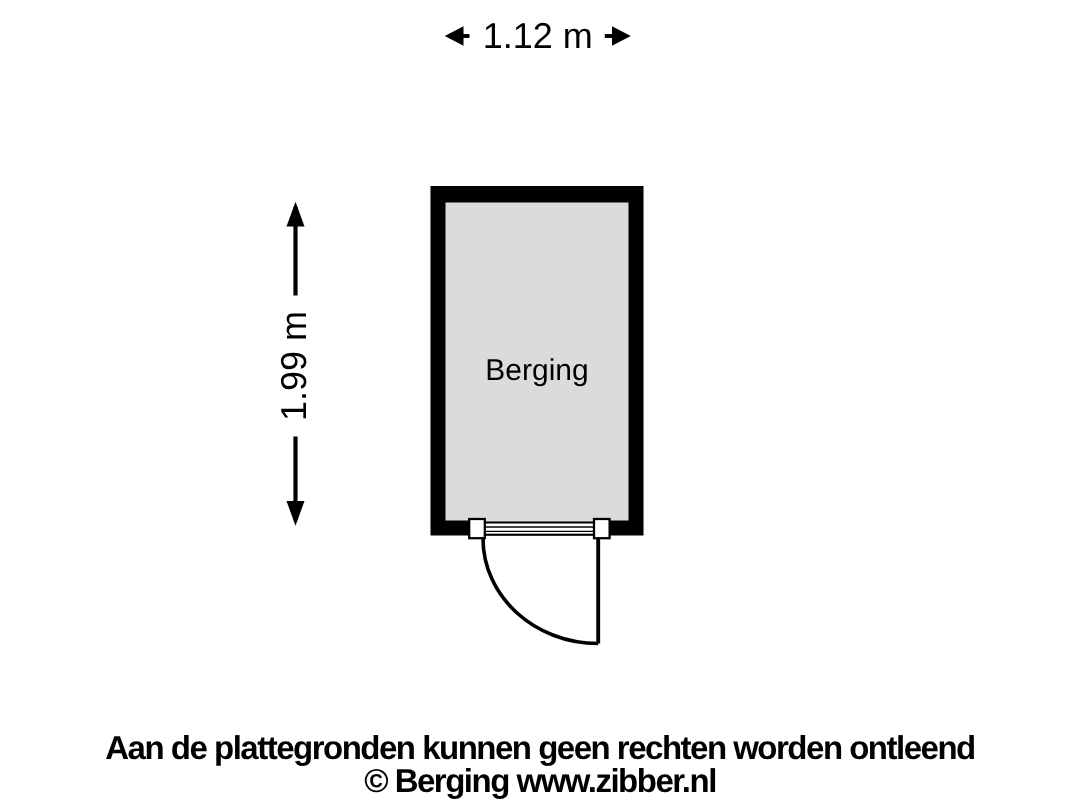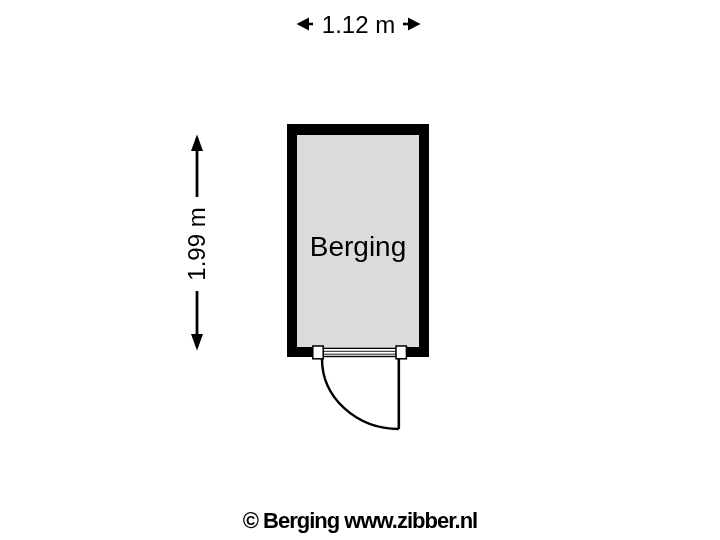--- a/index.html
+++ b/index.html
@@ -28,21 +28,21 @@
     display:flex;align-items:center;justify-content:center;
     font-size:24px;line-height:1;color:var(--text);
     white-space:nowrap;
   }
   .dim-label-top{left:314px;top:9px;width:89px;height:31px;}
   .dim-label-left{left:180px;top:197px;width:33px;height:94px;}
   .dim-label-left span{transform:rotate(-90deg);display:block;}
   .room-label{
     position:absolute;left:297px;top:135px;width:122px;height:212px;
     display:flex;align-items:center;justify-content:center;
-    font-size:28px;color:var(--text);
+    font-size:20px;color:var(--text);
   }
   .room-label span{transform:translateY(6px);}
   .footer-line{
     position:absolute;left:0;width:720px;text-align:center;
     font-weight:bold;font-size:22px;letter-spacing:-1px;color:var(--text);
     white-space:nowrap;
   }
   .footer-line1{top:486px;}
   .footer-line2{top:508px;}
 </style>
@@ -91,15 +91,16 @@
   </div>
 
   <div class="dim-label dim-label-left">
     <span>1.99 m</span>
   </div>
 
   <div class="room-label">
     <span>Berging</span>
   </div>
 
+  <div class="footer-line footer-line1">Aan de plattegronden kunnen geen rechten worden ontleend</div>
   <div class="footer-line footer-line2">© Berging www.zibber.nl</div>
 
 </div>
 
 </body></html>

